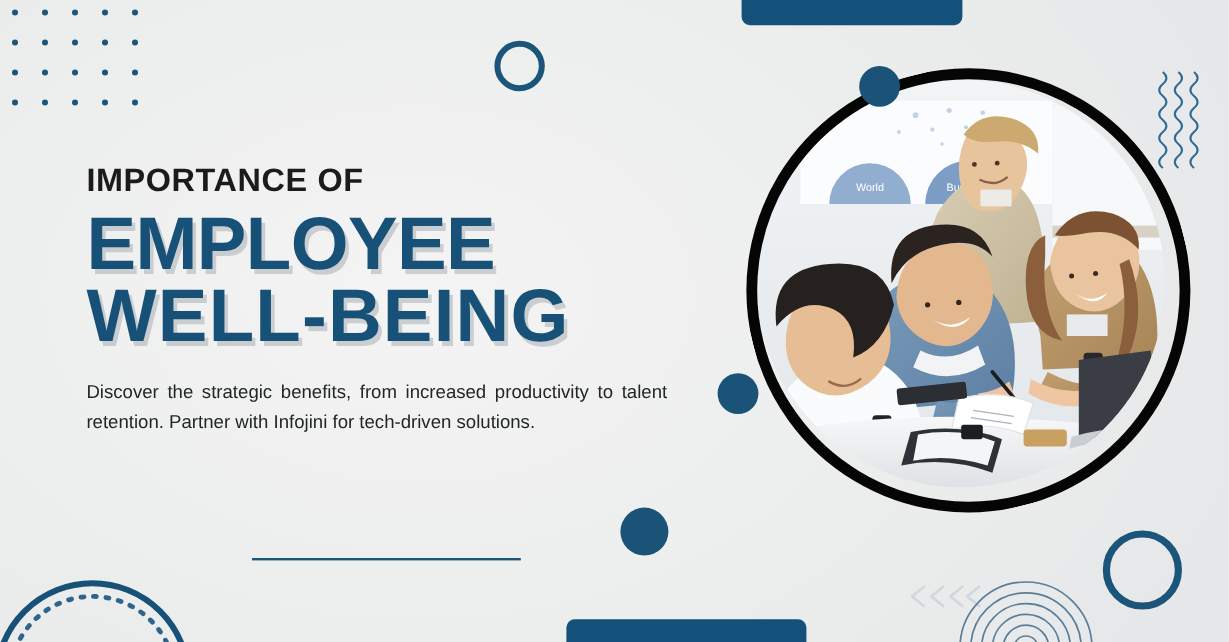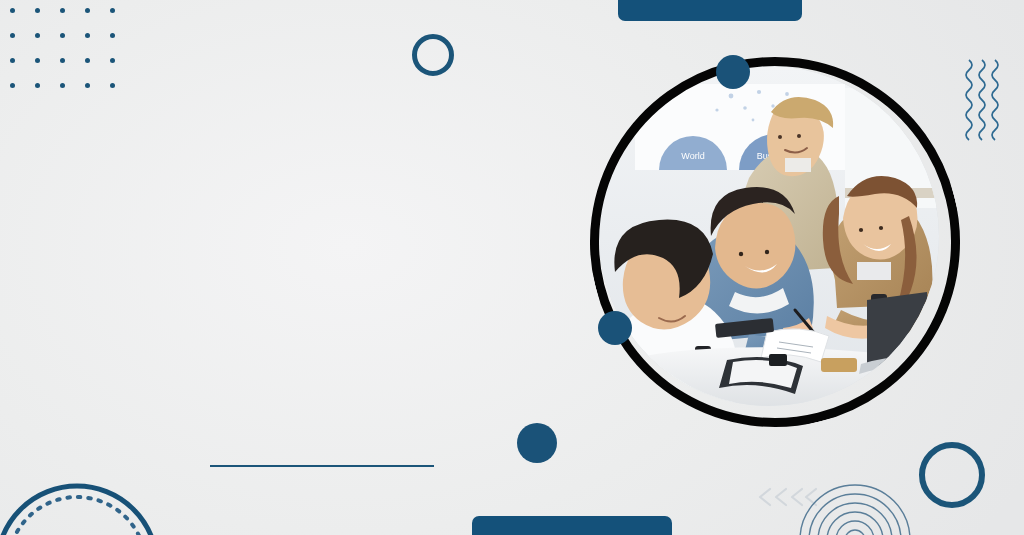--- a/index.html
+++ b/index.html
@@ -52,21 +52,21 @@
 
   .zigzags { left:963px; top:58px; width:48px; height:88px; }
 
   .chevrons { left:757px; top:486px; width:62px; height:22px; }
 
   .arc-rings { left:796px; top:478px; width:118px; height:62px; overflow:hidden; }
 
   .corner-arcs { left:-12px; top:474px; width:178px; height:70px; overflow:hidden; }
 
   
-  .photo-wrap { left:590px; top:57px; width:370px; height:370px; }
+  .photo-wrap { left:622px; top:57px; width:370px; height:370px; }
   .photo-ring {
     position:absolute; inset:0;
     border-radius:50%;
     border:9px solid #050505;
     transform:rotate(-14deg);
     clip-path: polygon(0 0, 62% 0, 100% 18%, 100% 100%, 0 100%);
   }
   .photo-mask {
     position:absolute; left:9px; top:9px; width:340px; height:340px;
     border-radius:50%;
@@ -252,20 +252,28 @@
         </g>
       </svg>
     </div>
     <div class="photo-ring"></div>
   </div>
 
   <div class="deco disc disc-a"></div>
   <div class="deco disc disc-b"></div>
   <div class="deco disc disc-c"></div>
 
+  <div class="text-block">
+    <div class="eyebrow">IMPORTANCE OF</div>
+    <div class="headline">
+      <div>EMPLOYEE</div>
+      <div class="l2">WELL-BEING</div>
+    </div>
+    <p class="body-copy">Discover the strategic benefits, from increased productivity to talent retention. Partner with Infojini for tech-driven solutions.</p>
+  </div>
 
   <div class="deco hr-line"></div>
 
   <div class="deco corner-arcs">
     <svg viewBox="0 0 178 70" width="178" height="70" aria-hidden="true">
       <circle cx="89" cy="92" r="80" fill="none" stroke="#175177" stroke-width="5"></circle>
       <circle cx="89" cy="92" r="69" fill="none" stroke="#30648a" stroke-width="4" stroke-dasharray="2.5 8" stroke-linecap="round"></circle>
     </svg>
   </div>
 

